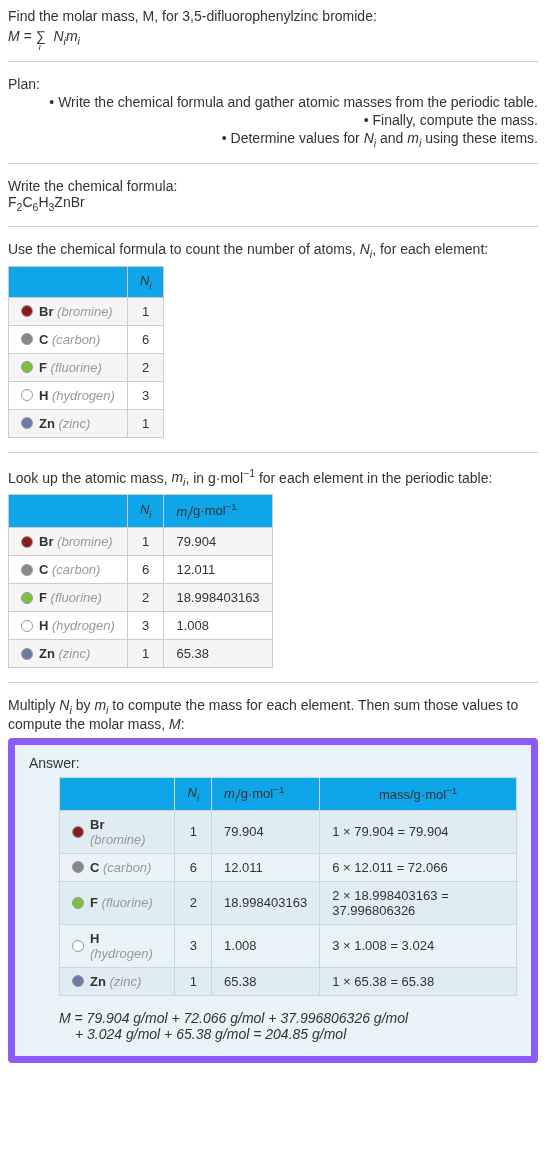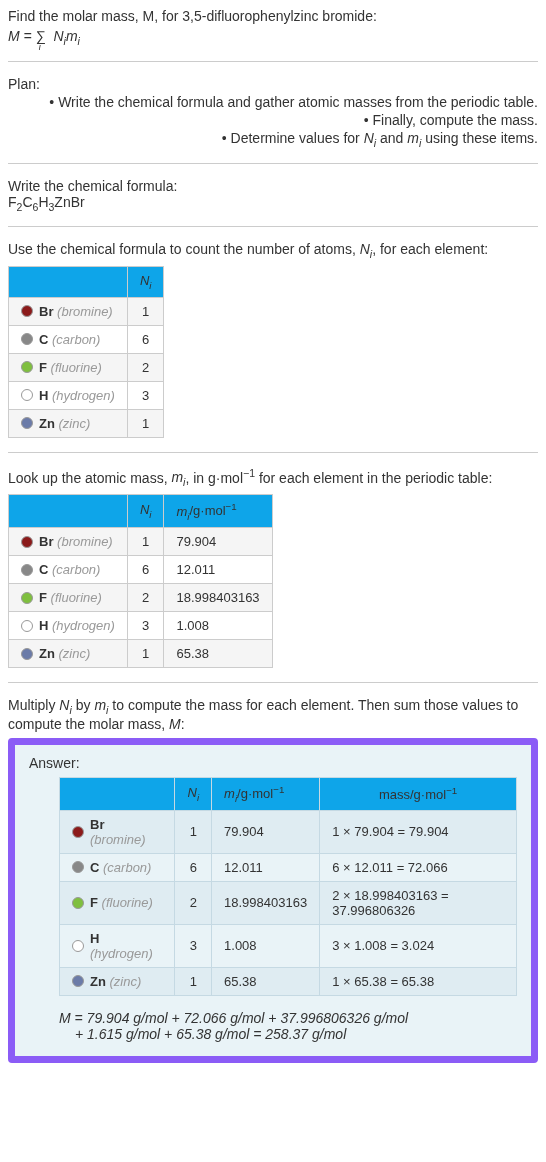--- a/index.html
+++ b/index.html
@@ -298,15 +298,15 @@
             </div>
           </td>
       <td class="center">1</td>
       <td>65.38</td>
       <td>1 × 65.38 = 65.38</td>
     </tr>
   </tbody>
     </table>
   <div class="final-eq">
     <div>M = 79.904 g/mol + 72.066 g/mol + 37.996806326 g/mol</div>
-    <div style="padding-left:16px;">+ 1.615 g/mol + 65.38 g/mol = 258.37 g/mol</div>
+    <div style="padding-left:16px;">+ 3.024 g/mol + 65.38 g/mol = 204.85 g/mol</div>
   </div>
 </div>
 
 </body></html>

